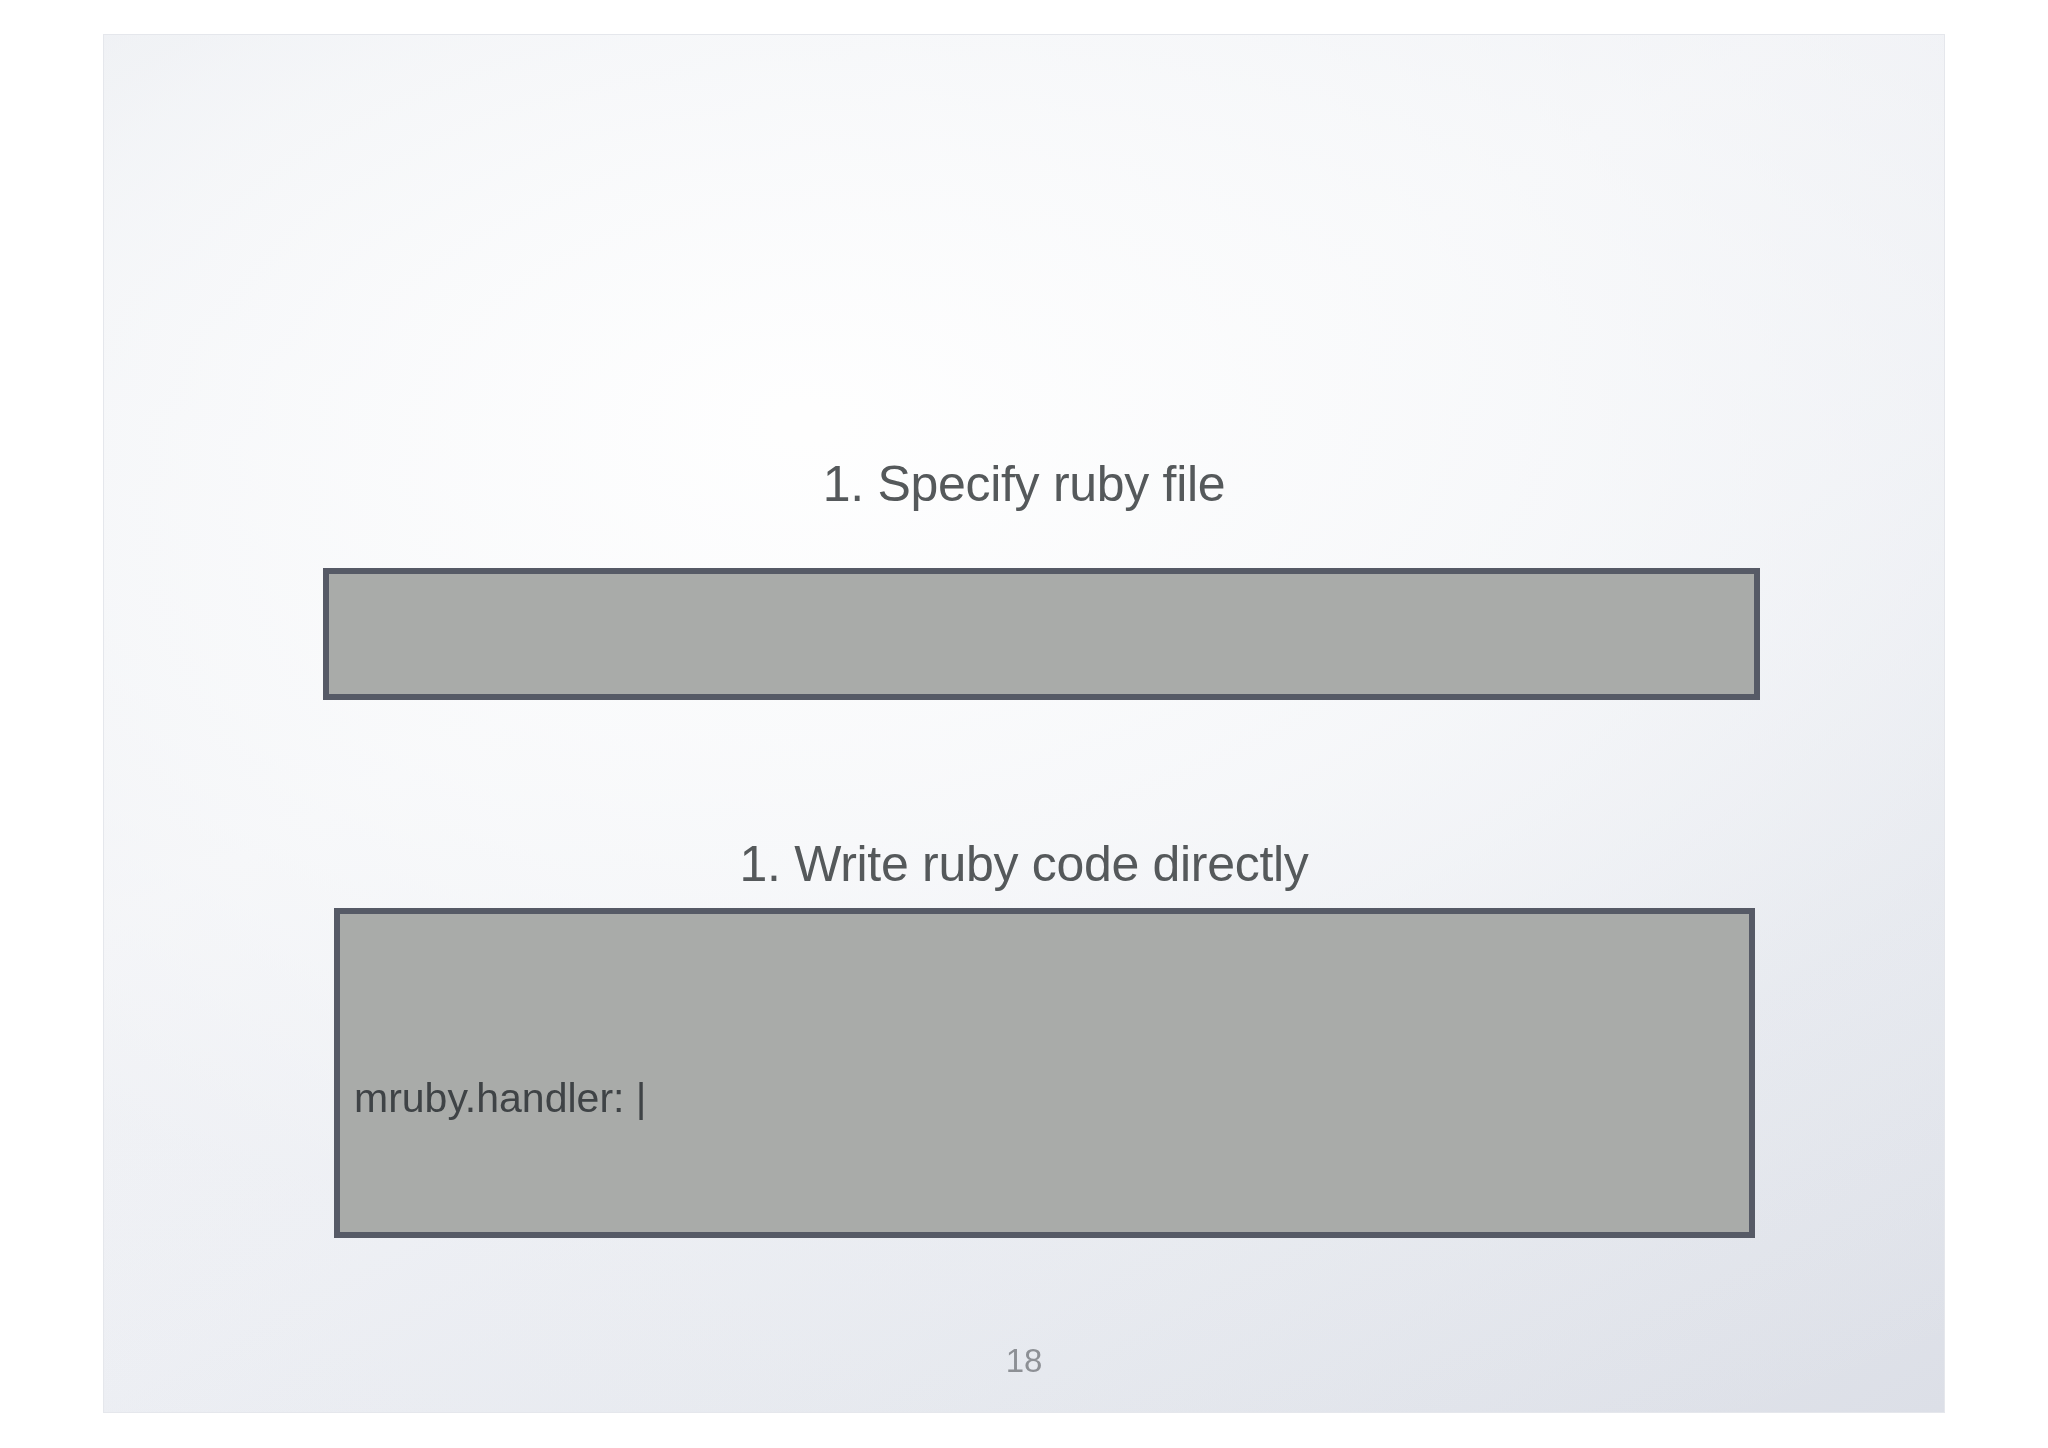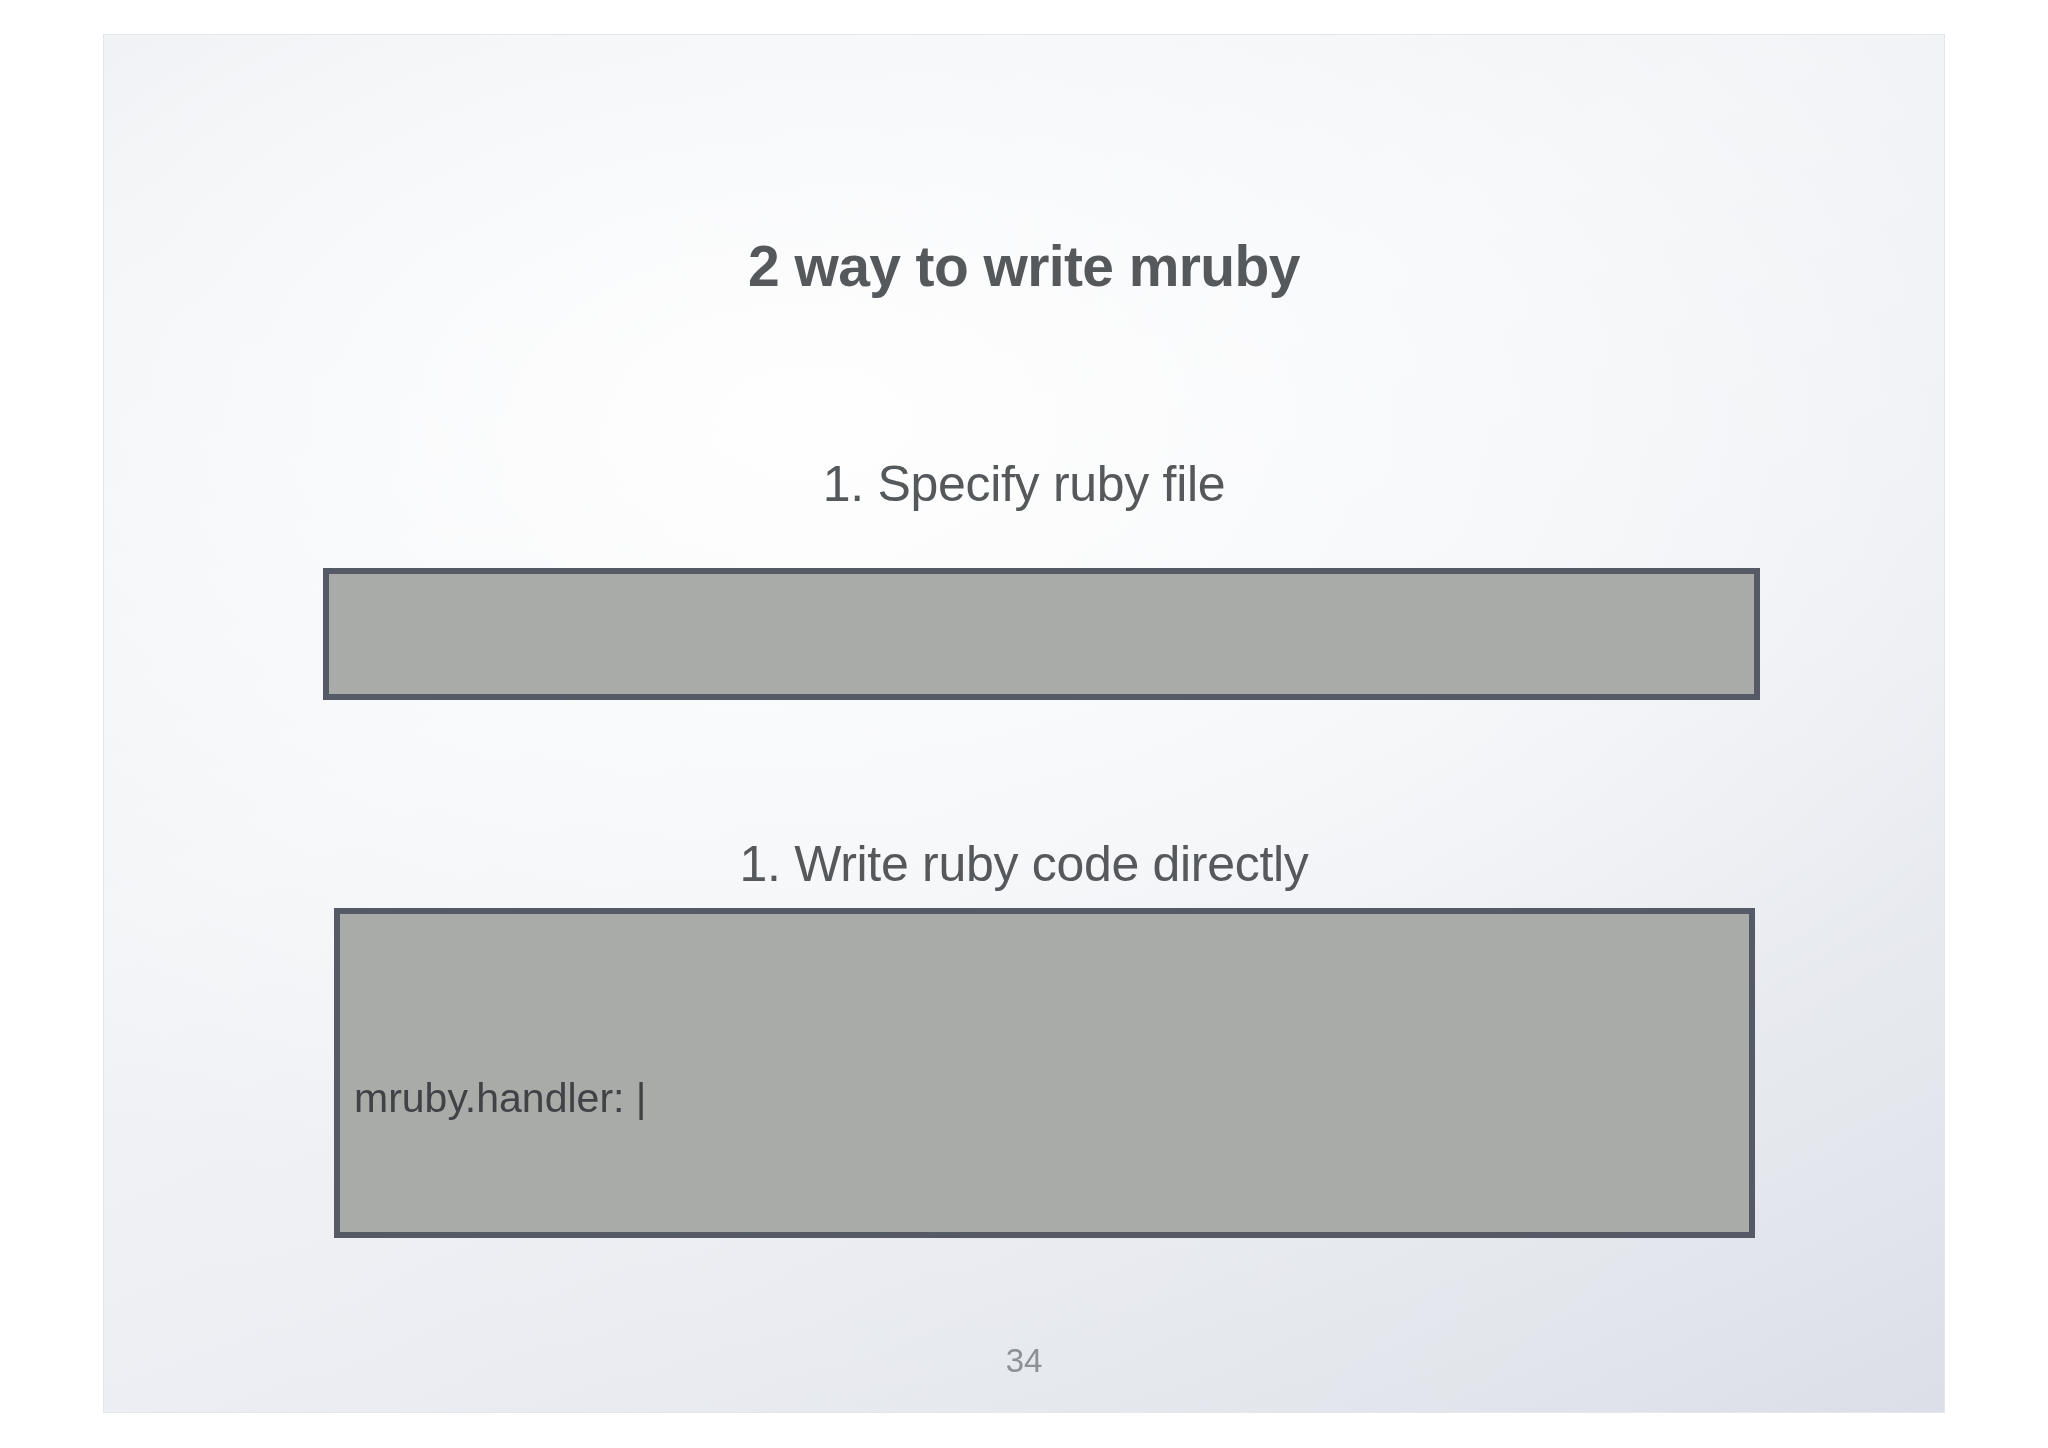--- a/index.html
+++ b/index.html
@@ -115,33 +115,32 @@
     color: #8d9095;
     font-weight: normal;
   }
 </style>
 </head>
 <body>
 
 <div id="slide-canvas">
   <div id="slide">
 
-    <div class="slide-title">2 way to write mruby</div>
 
     <div class="section-heading" id="heading-1">1. Specify ruby file</div>
 
     <div class="code-box" id="code-box-1">
       
     </div>
 
     <div class="section-heading" id="heading-2">1. Write ruby code directly</div>
 
     <div class="code-box" id="code-box-2">
       <span class="code-line">mruby.handler: |</span>
       
       
       
     </div>
 
-    <div class="page-number">34</div>
+    <div class="page-number">18</div>
 
   </div>
 </div>
 
 </body></html>

